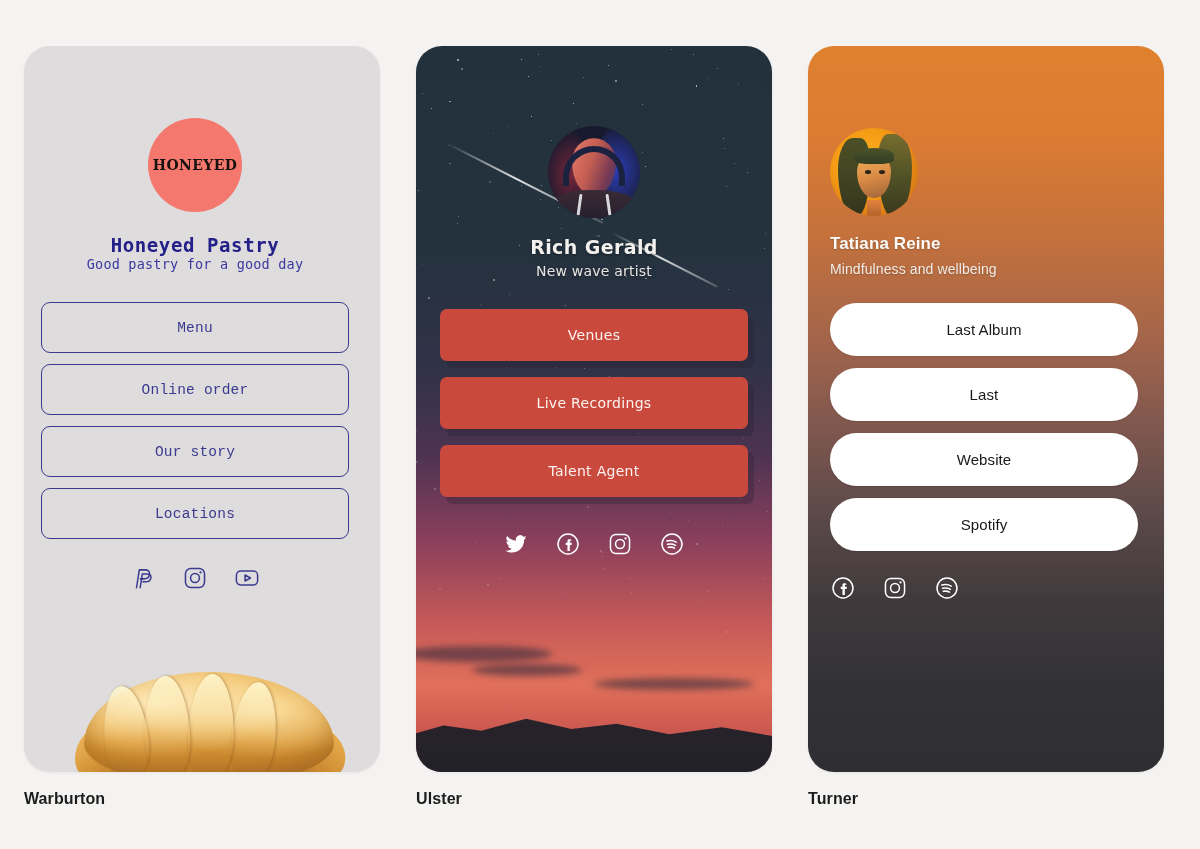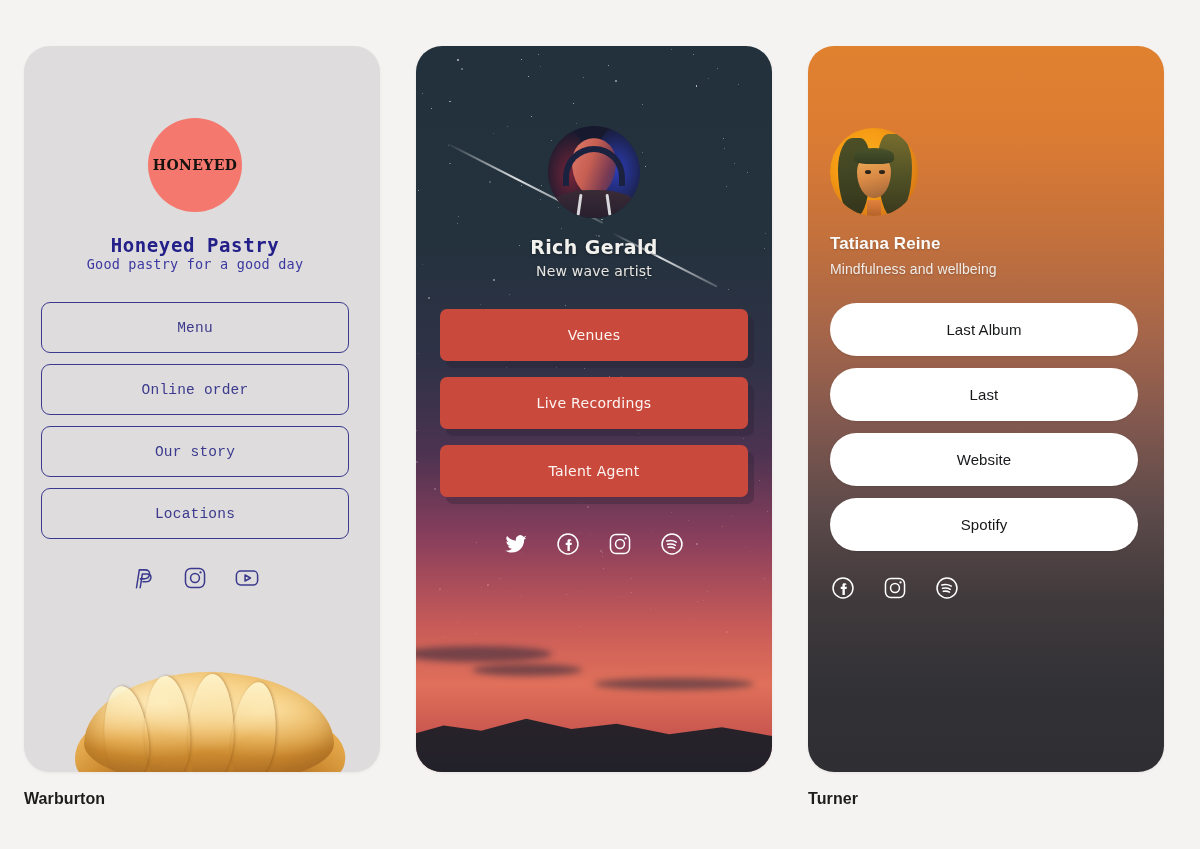--- a/index.html
+++ b/index.html
@@ -703,20 +703,21 @@
             <svg width="26" height="26" viewBox="0 0 24 24" fill="none" stroke="#ffffff" stroke-width="1.4" stroke-linecap="round">
               <circle cx="12" cy="12" r="9.2"></circle>
               <path d="M7.2 9.3c3-.8 6.2-.5 8.7 1"></path>
               <path d="M7.9 12.3c2.5-.6 5.1-.4 7.2.9"></path>
               <path d="M8.6 15.1c2-.4 4-.3 5.7.7"></path>
             </svg>
           </span>
         </div>
       </div>
     </div>
+    <div class="caption">Ulster</div>
   </div>
 
   <div class="column">
     <div class="phone card-sunset">
       <div class="c3-inner">
         <div class="avatar3">
           <div class="av3-hairL"></div>
           <div class="av3-hairR"></div>
           <div class="av3-face"></div>
           <div class="av3-fringe"></div>

